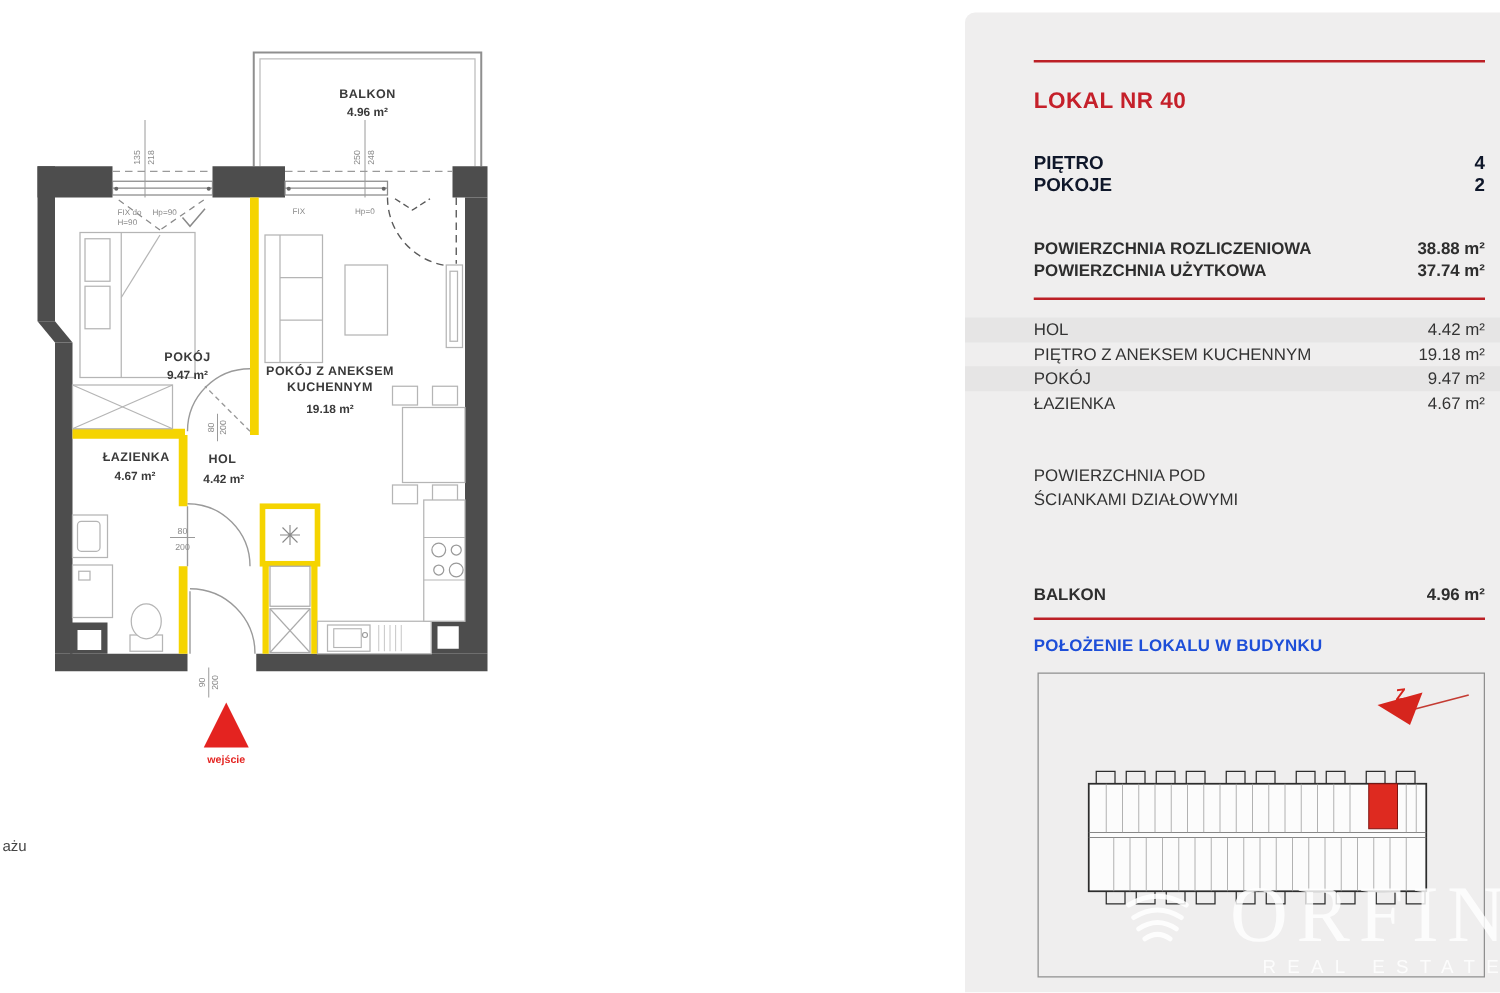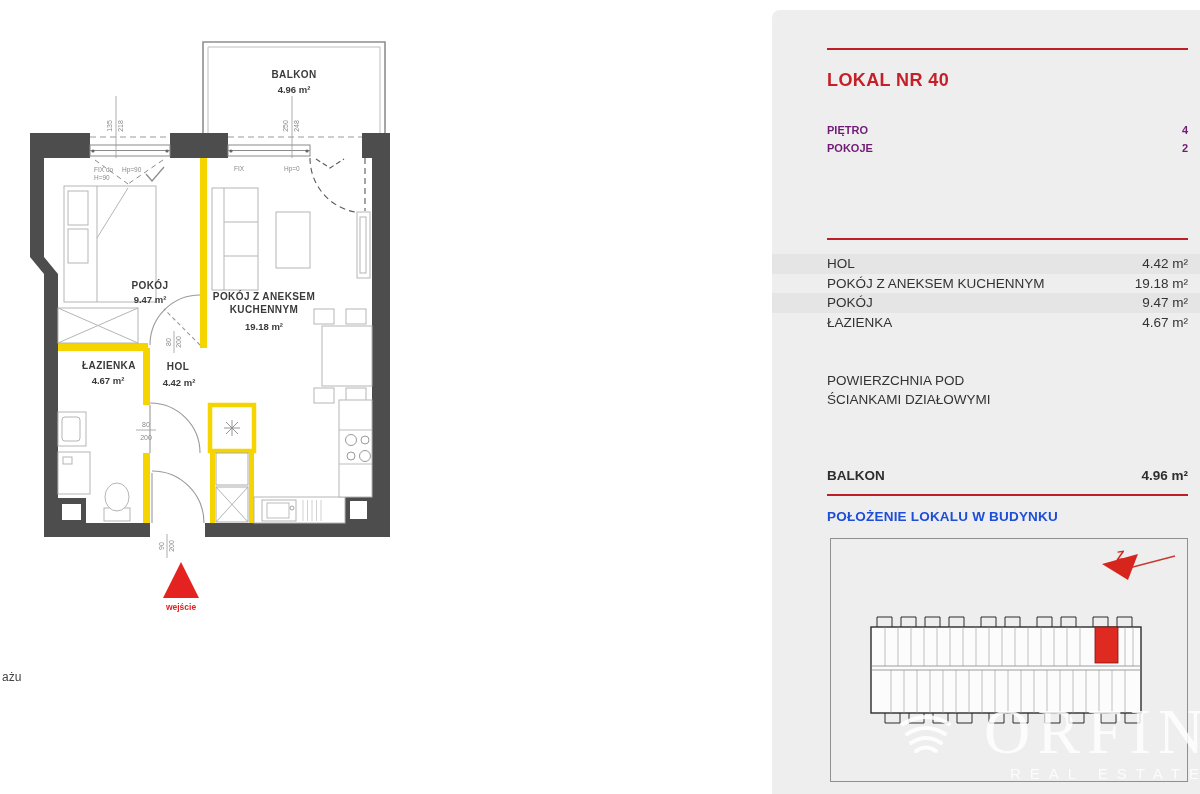--- a/index.html
+++ b/index.html
@@ -13,21 +13,21 @@
   
   #panel { position:absolute; left:772px; top:10px; width:428px; height:784px;
            background:#efeeee; border-radius:8px 0 0 0; }
   .p-abs { position:absolute; left:55px; right:12px; }
   .date-line { top:14px; text-align:right; font-size:12px; color:#3d3d3d; }
   .redline { position:absolute; left:55px; right:12px; border-top:2px solid #bc2026; }
   .rl1 { top:38px; } .rl2 { top:228px; } .rl3 { top:484px; }
   .title { top:60px; font-size:18px; font-weight:700; color:#c5202a; letter-spacing:.4px; }
   .attr-block { top:112px; }
   .row { display:flex; justify-content:space-between; align-items:baseline; }
-  .attr-block .row { line-height:17.5px; font-size:11px; font-weight:700; color:#701a75; }
+  .attr-block .row { line-height:17.5px; font-size:15px; font-weight:700; color:#0f172a; }
   .area-block { top:180px; }
   .area-block .row { line-height:17.5px; font-size:13.5px; font-weight:700; color:#2e2e2e; }
   .rooms { position:absolute; left:0; right:0; top:244px; }
   .room-row { height:19.5px; display:flex; justify-content:space-between; align-items:center;
               padding:0 12px 0 55px; font-size:13.5px; color:#333; }
   .room-row.striped { background:#e6e5e5; }
   .partition { top:362px; font-size:13.5px; color:#333; line-height:18.5px; }
   .partition .row3 { display:flex; justify-content:space-between; }
   .balkon-row { top:458px; font-size:13.5px; font-weight:700; color:#2e2e2e; }
   .loc-head { top:499px; font-size:13.5px; font-weight:700; color:#1d4ed8; letter-spacing:.2px; }
@@ -244,30 +244,40 @@
     <div class="row">
       <span>PIĘTRO</span>
       <span>4</span>
     </div>
     <div class="row">
       <span>POKOJE</span>
       <span>2</span>
     </div>
   </div>
 
+  <div class="p-abs area-block">
+    <div class="row">
+      <span>POWIERZCHNIA ROZLICZENIOWA</span>
+      <span>38.88 m²</span>
+    </div>
+    <div class="row">
+      <span>POWIERZCHNIA UŻYTKOWA</span>
+      <span>37.74 m²</span>
+    </div>
+  </div>
 
   <div class="redline rl2"></div>
 
   <div class="rooms">
     <div class="room-row striped">
       <span>HOL</span>
       <span>4.42 m²</span>
     </div>
     <div class="room-row">
-      <span>POKÓJ Z ANEKSEM KUCHENNYM</span>
+      <span>PIĘTRO Z ANEKSEM KUCHENNYM</span>
       <span>19.18 m²</span>
     </div>
     <div class="room-row striped">
       <span>POKÓJ</span>
       <span>9.47 m²</span>
     </div>
     <div class="room-row">
       <span>ŁAZIENKA</span>
       <span>4.67 m²</span>
     </div>

